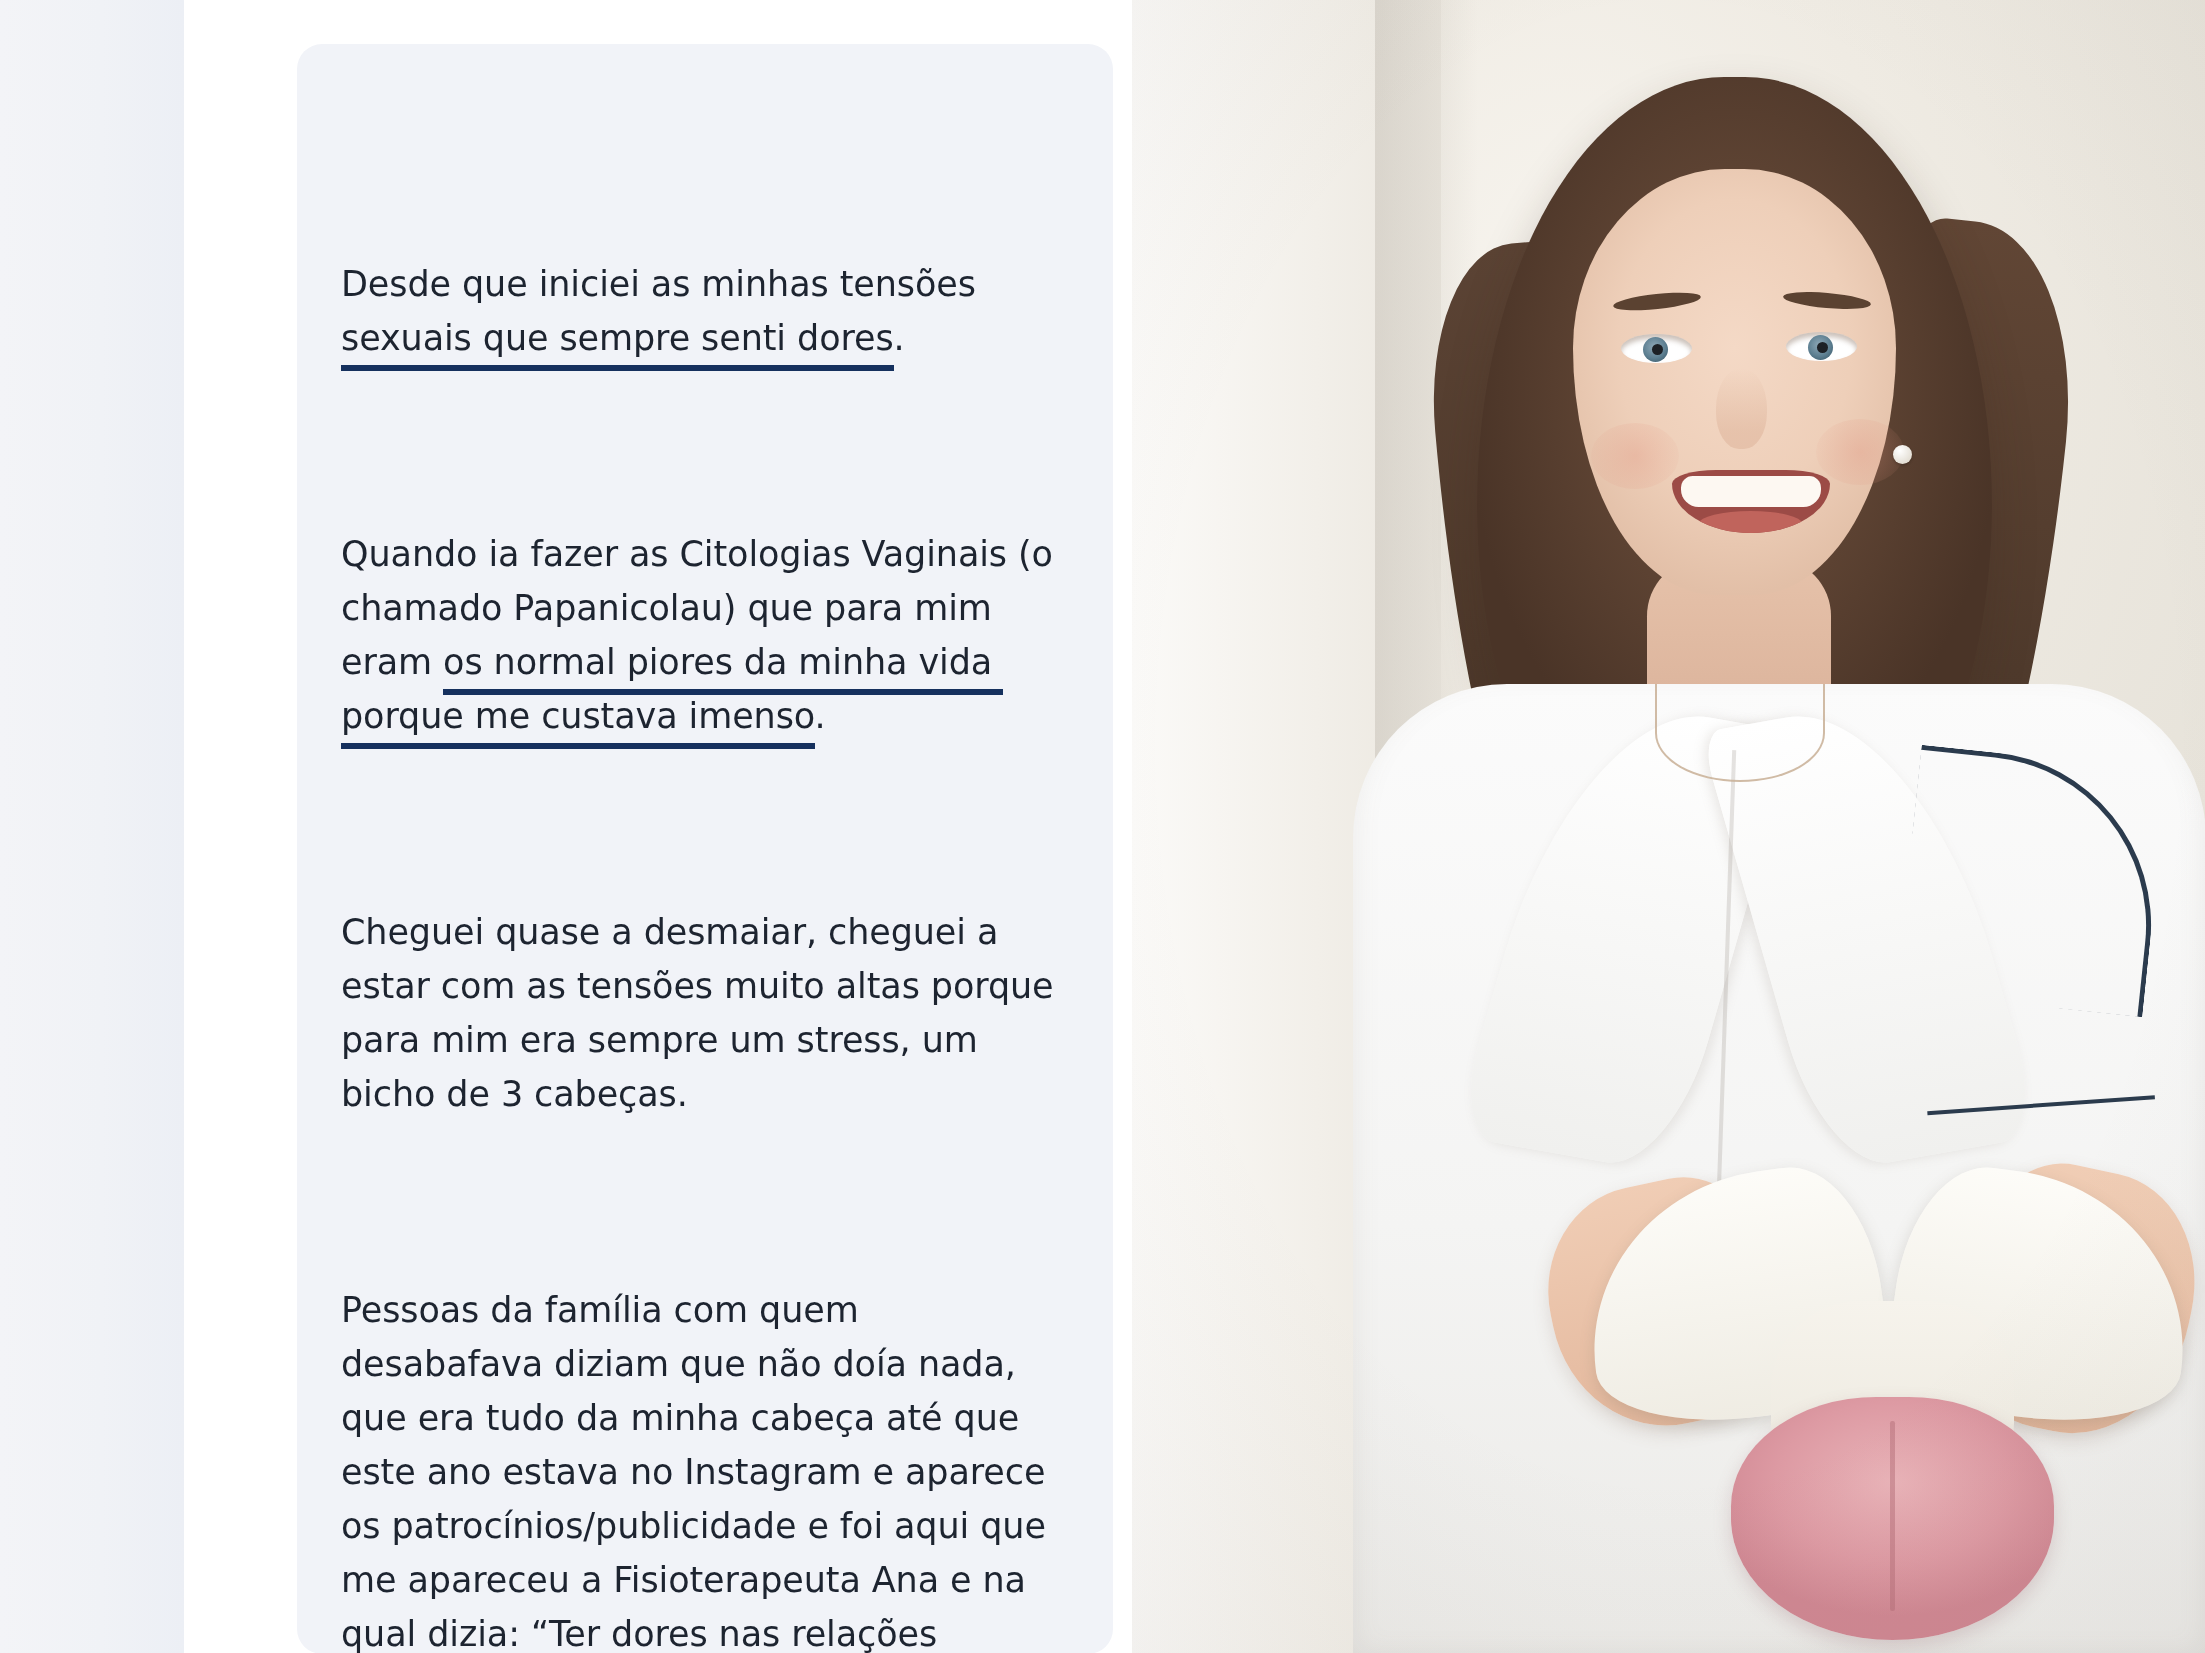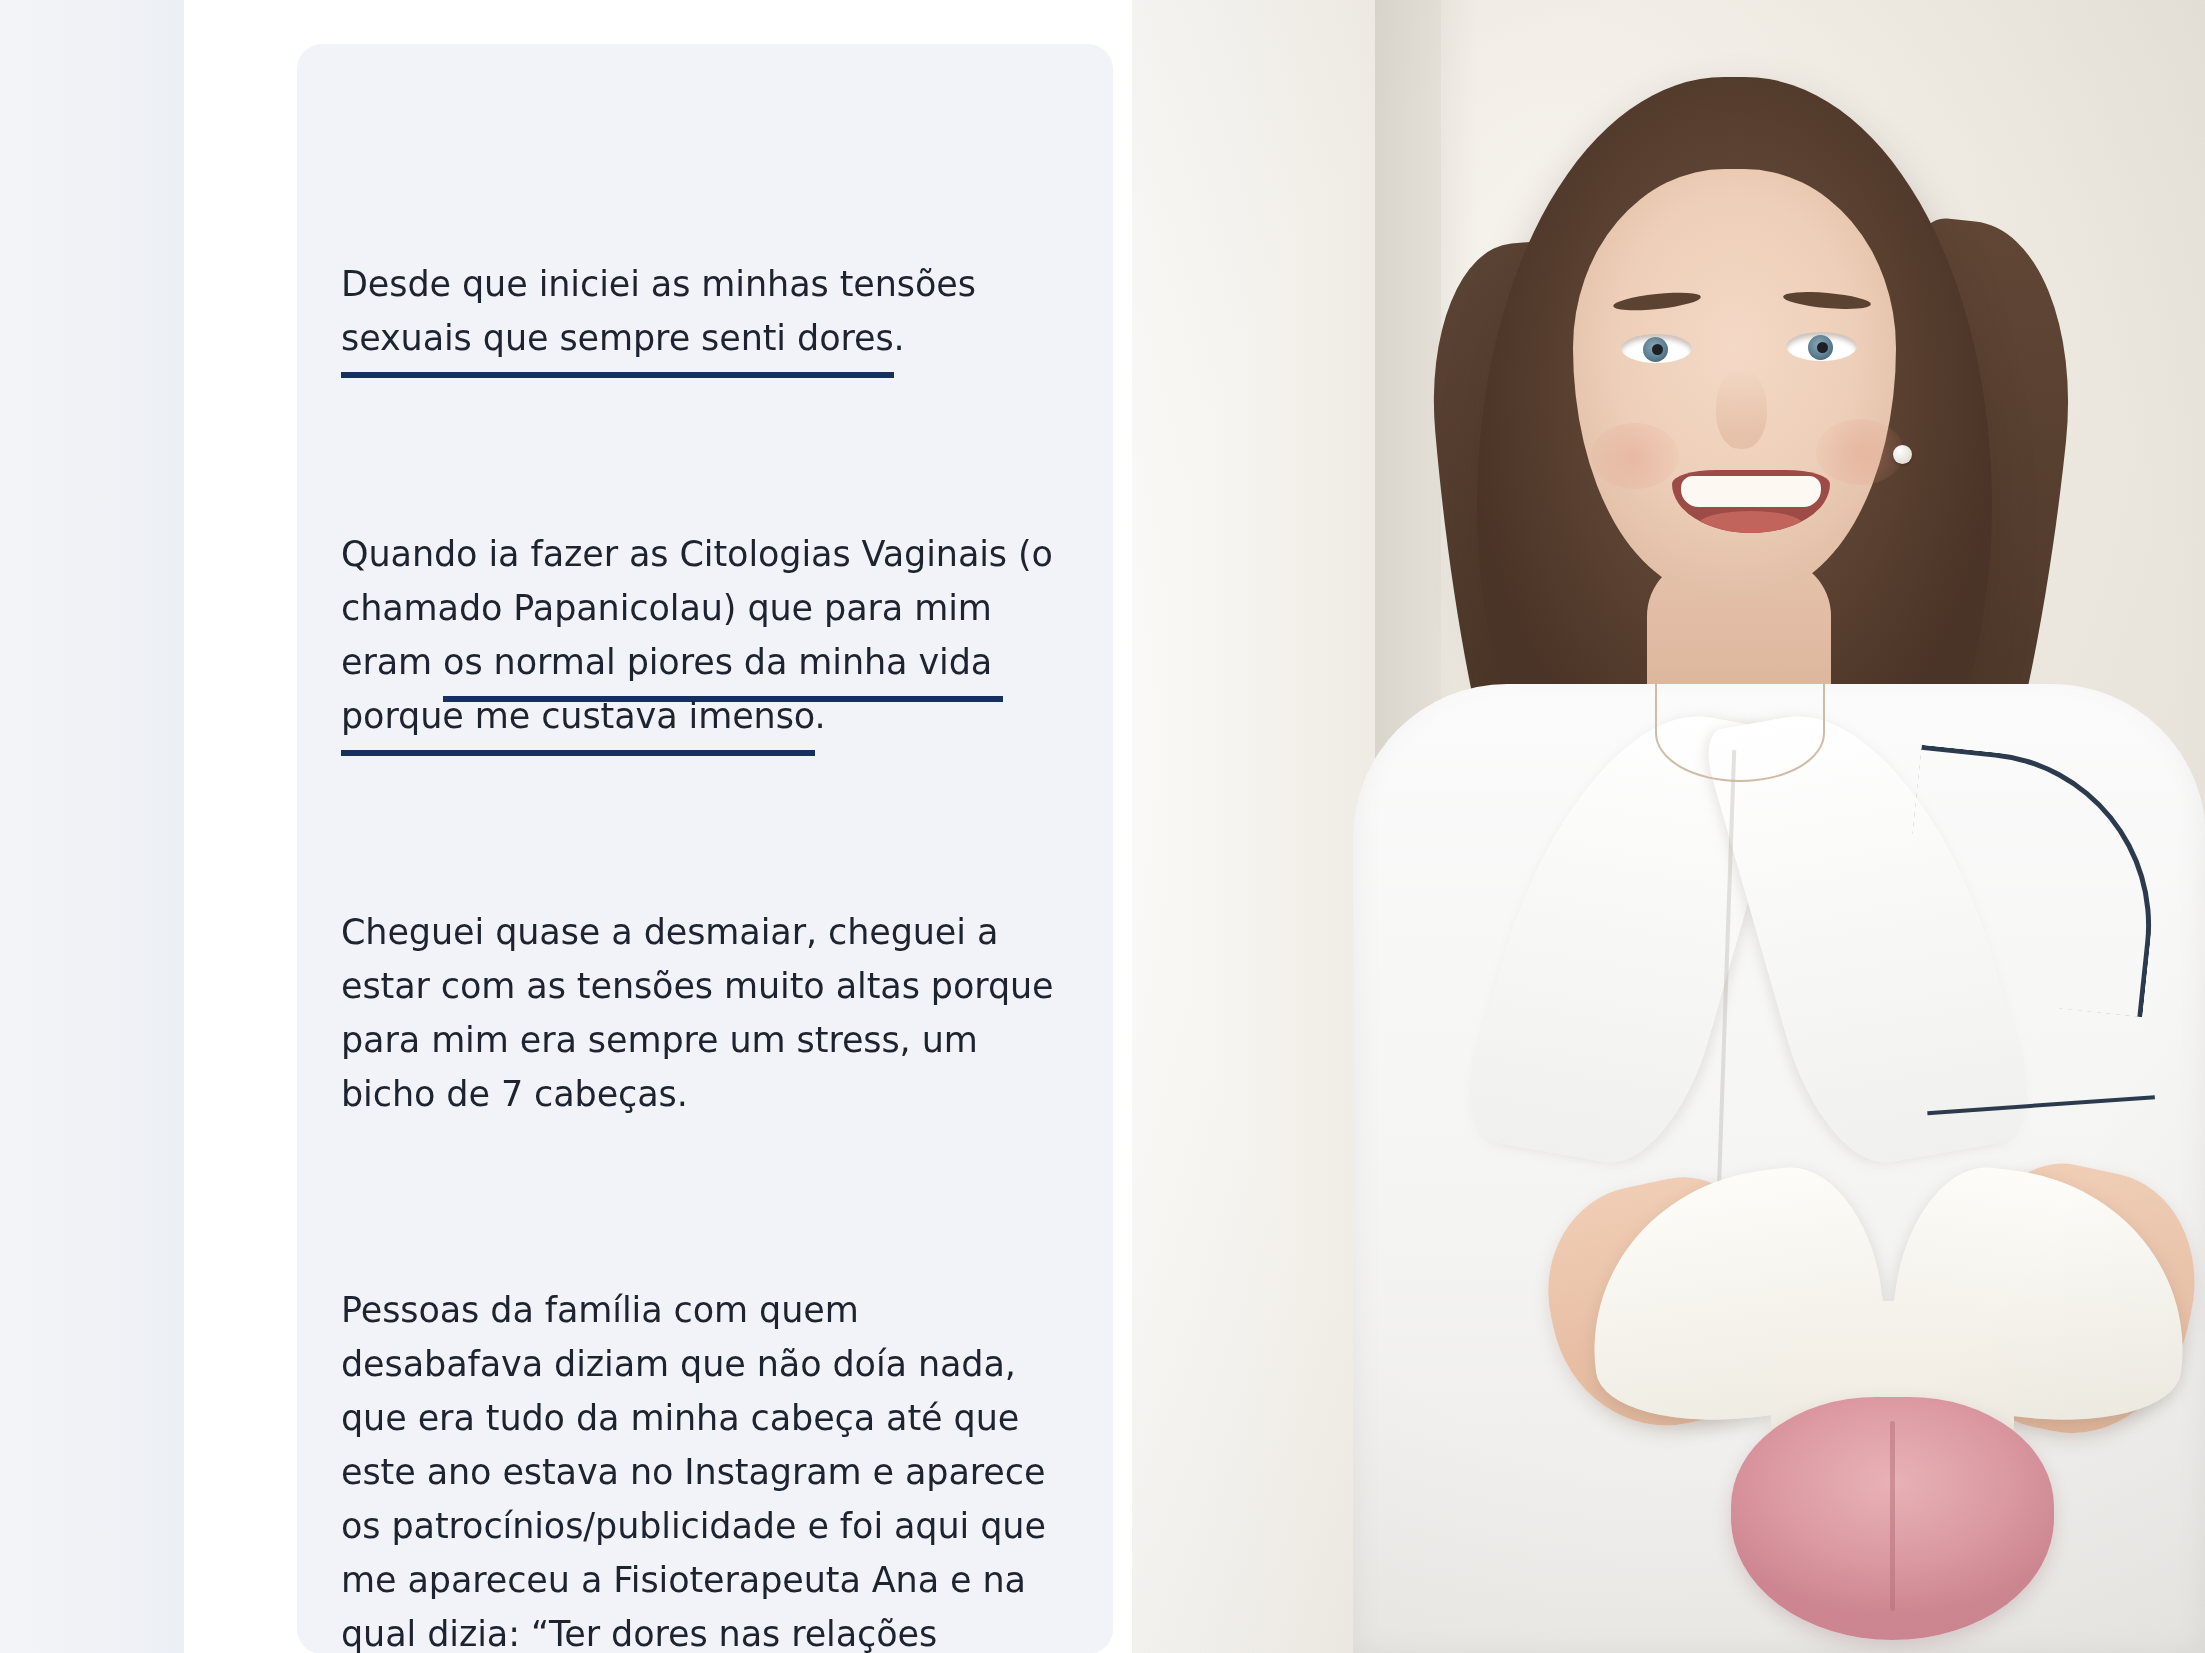--- a/index.html
+++ b/index.html
@@ -54,21 +54,21 @@
     word-break: normal;
   }
 
   .testimonial-text p {
     margin: 0;
   }
 
   
   .u-navy {
     border-bottom: 6.6px solid #15305e;
-    padding-bottom: 14px;
+    padding-bottom: 7px;
     box-decoration-break: clone;
     -webkit-box-decoration-break: clone;
   }
 
   
   .photo-panel {
     position: absolute;
     left: 1132px;
     top: 0;
     width: 1073px;
@@ -449,21 +449,21 @@
 
   <div class="left-band"></div>
 
   <div class="testimonial-card">
     <div class="testimonial-text">
 
       <p><span>Desde que iniciei as minhas tensões </span><span class="u-navy">sexuais que sempre senti dores</span><span>.</span></p>
 
       <p><span>Quando ia fazer as Citologias Vaginais (o chamado Papanicolau) que para mim eram </span><span class="u-navy">os normal piores da minha vida porque me custava imenso</span><span>.</span></p>
 
-      <p><span>Cheguei quase a desmaiar, cheguei a estar com as tensões muito altas porque para mim era sempre um stress, um bicho de 7 cabeças.</span></p>
+      <p><span>Cheguei quase a desmaiar, cheguei a estar com as tensões muito altas porque para mim era sempre um stress, um bicho de 3 cabeças.</span></p>
 
       <p><span>Pessoas da família com quem desabafava diziam que não doía nada, que era tudo da minha cabeça até que este ano estava no Instagram e aparece os patrocínios/publicidade e foi aqui que me apareceu a Fisioterapeuta Ana e na qual dizia: “Ter dores nas relações sexuais não é normal” daí que vi uma luz ao fundo do túnel e que afinal não eram coisas da minha cabeça.</span></p>
 
       
 
       
 
       
 
     </div>

